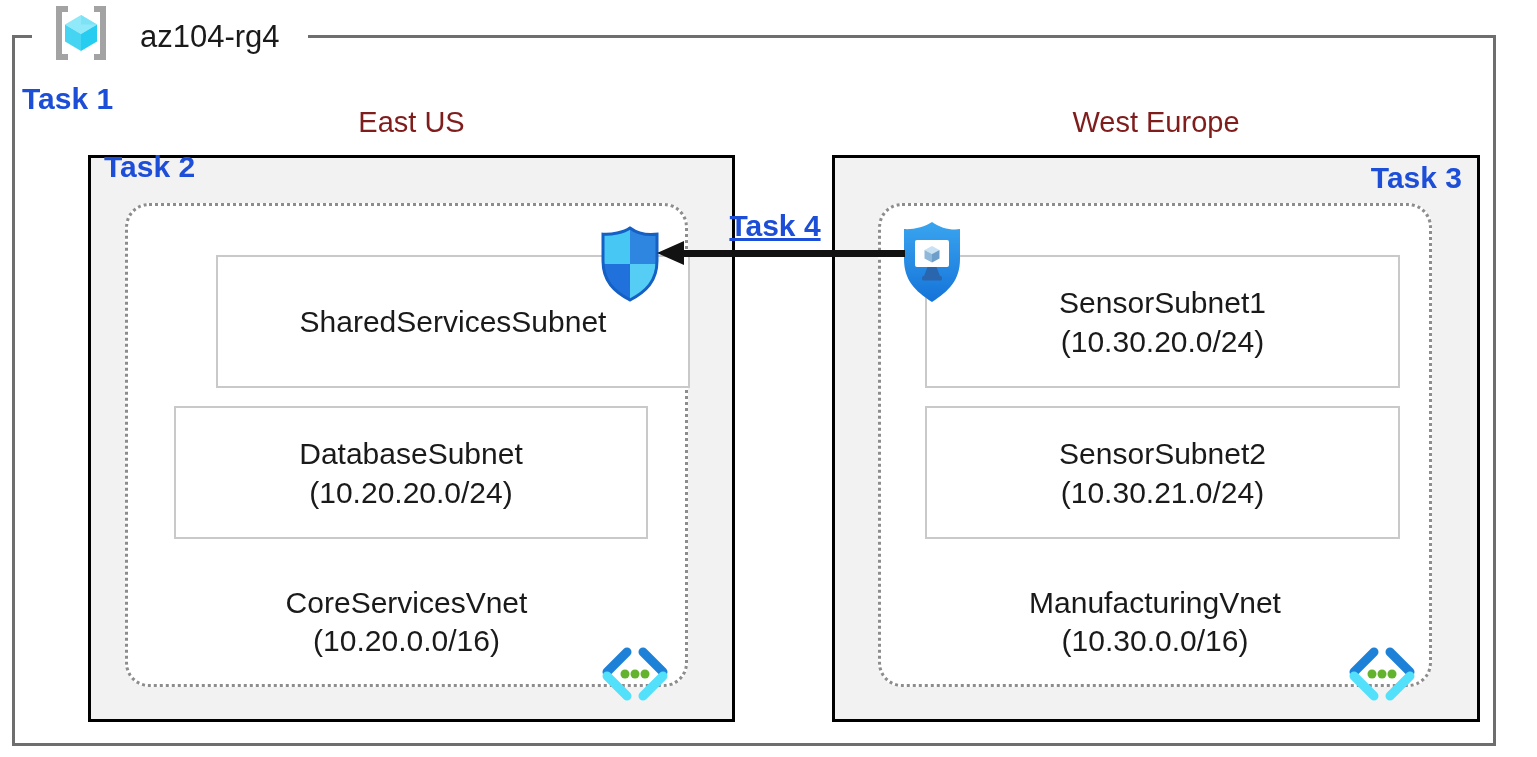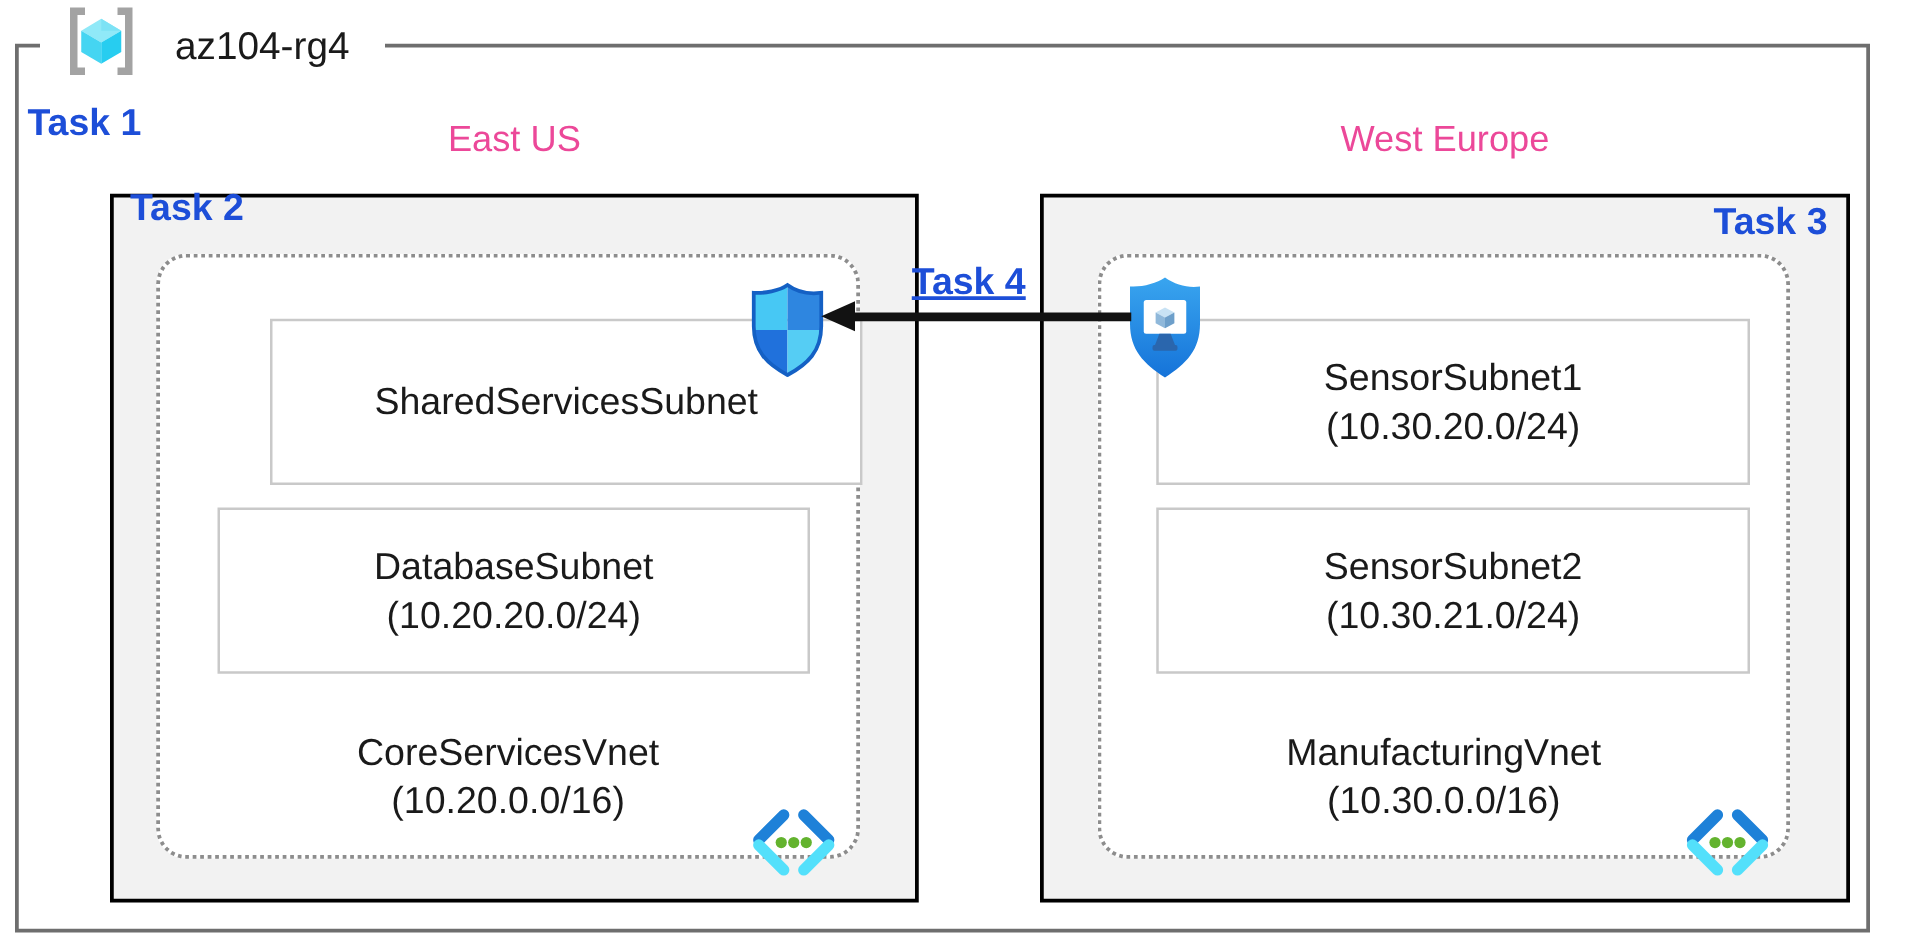--- a/index.html
+++ b/index.html
@@ -5,21 +5,21 @@
   html,body{margin:0;padding:0;background:#fff;}
   .canvas{
     position:relative;width:1537px;height:757px;background:#fff;overflow:hidden;
     font-family:"Liberation Sans","DejaVu Sans",sans-serif;color:#1a1a1a;
   }
   .abs{position:absolute;}
   .rg-frame{left:12px;top:35px;width:1484px;height:711px;border:3px solid #6e6e6e;box-sizing:border-box;}
   .rg-gap{left:32px;top:30px;width:276px;height:14px;background:#fff;}
   .rg-title{left:140px;top:19px;font-size:31px;}
   .task-label{font-size:30px;font-weight:bold;color:#1d4ed8;}
-  .region-label{top:96px;text-align:center;font-size:29px;font-weight:300;color:#ec4899;}
+  .region-label{top:106px;text-align:center;font-size:29px;font-weight:300;color:#7f1d1d;}
   .region-box{top:155px;height:567px;background:#F2F2F2;border:3px solid #000;box-sizing:border-box;}
   .vnet-boundary{top:203px;height:484px;background:#fff;border:3px dotted #8d8d8d;border-radius:24px;box-sizing:border-box;}
   .subnet-box{
     width:474px;height:133px;background:#fff;border:2px solid #c9c9c9;box-sizing:border-box;
     display:flex;flex-direction:column;align-items:center;justify-content:center;
     font-size:30px;line-height:39px;text-align:center;
   }
   .vnet-label{text-align:center;font-size:30px;line-height:38px;}
   .arrow-shaft{left:682px;top:250px;width:223px;height:7px;background:#121212;}
   .arrow-head{left:657px;top:241px;width:0;height:0;border-top:12px solid transparent;border-bottom:12px solid transparent;border-right:27px solid #121212;}

